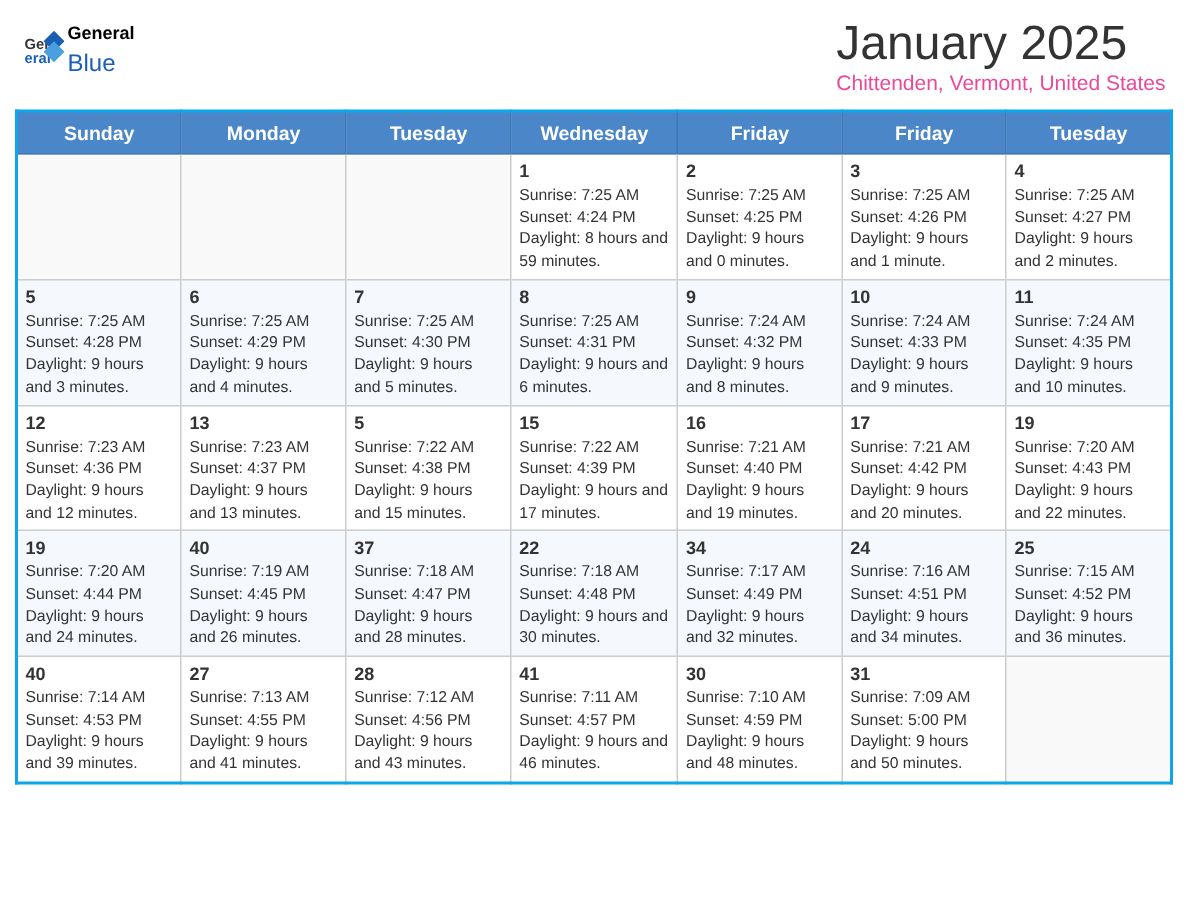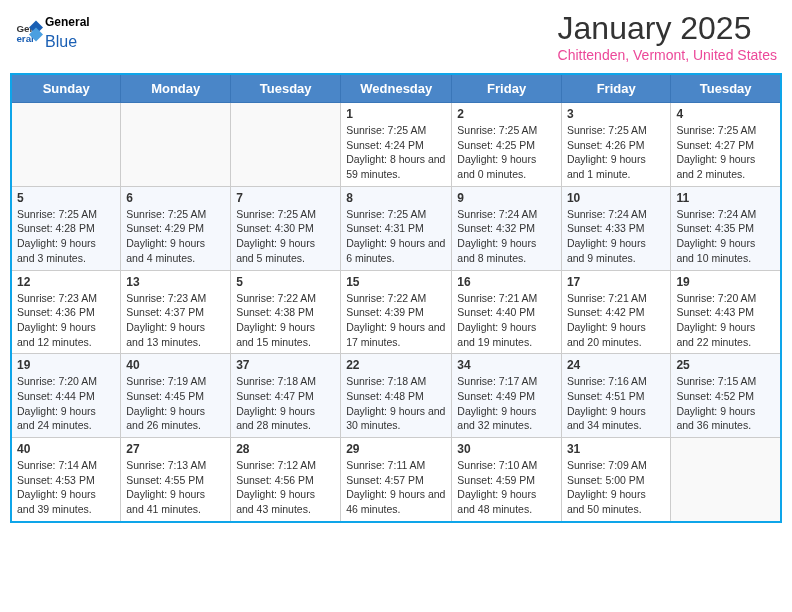--- a/index.html
+++ b/index.html
@@ -236,21 +236,21 @@
         </td>
         <td>
           <span class="day-num">27</span>
           <div class="day-info">Sunrise: 7:13 AM<br>Sunset: 4:55 PM<br>Daylight: 9 hours and 41 minutes.</div>
         </td>
         <td>
           <span class="day-num">28</span>
           <div class="day-info">Sunrise: 7:12 AM<br>Sunset: 4:56 PM<br>Daylight: 9 hours and 43 minutes.</div>
         </td>
         <td>
-          <span class="day-num">29</span>
+          <span class="day-num">41</span>
           <div class="day-info">Sunrise: 7:11 AM<br>Sunset: 4:57 PM<br>Daylight: 9 hours and 46 minutes.</div>
         </td>
         <td>
           <span class="day-num">30</span>
           <div class="day-info">Sunrise: 7:10 AM<br>Sunset: 4:59 PM<br>Daylight: 9 hours and 48 minutes.</div>
         </td>
         <td>
           <span class="day-num">31</span>
           <div class="day-info">Sunrise: 7:09 AM<br>Sunset: 5:00 PM<br>Daylight: 9 hours and 50 minutes.</div>
         </td>

